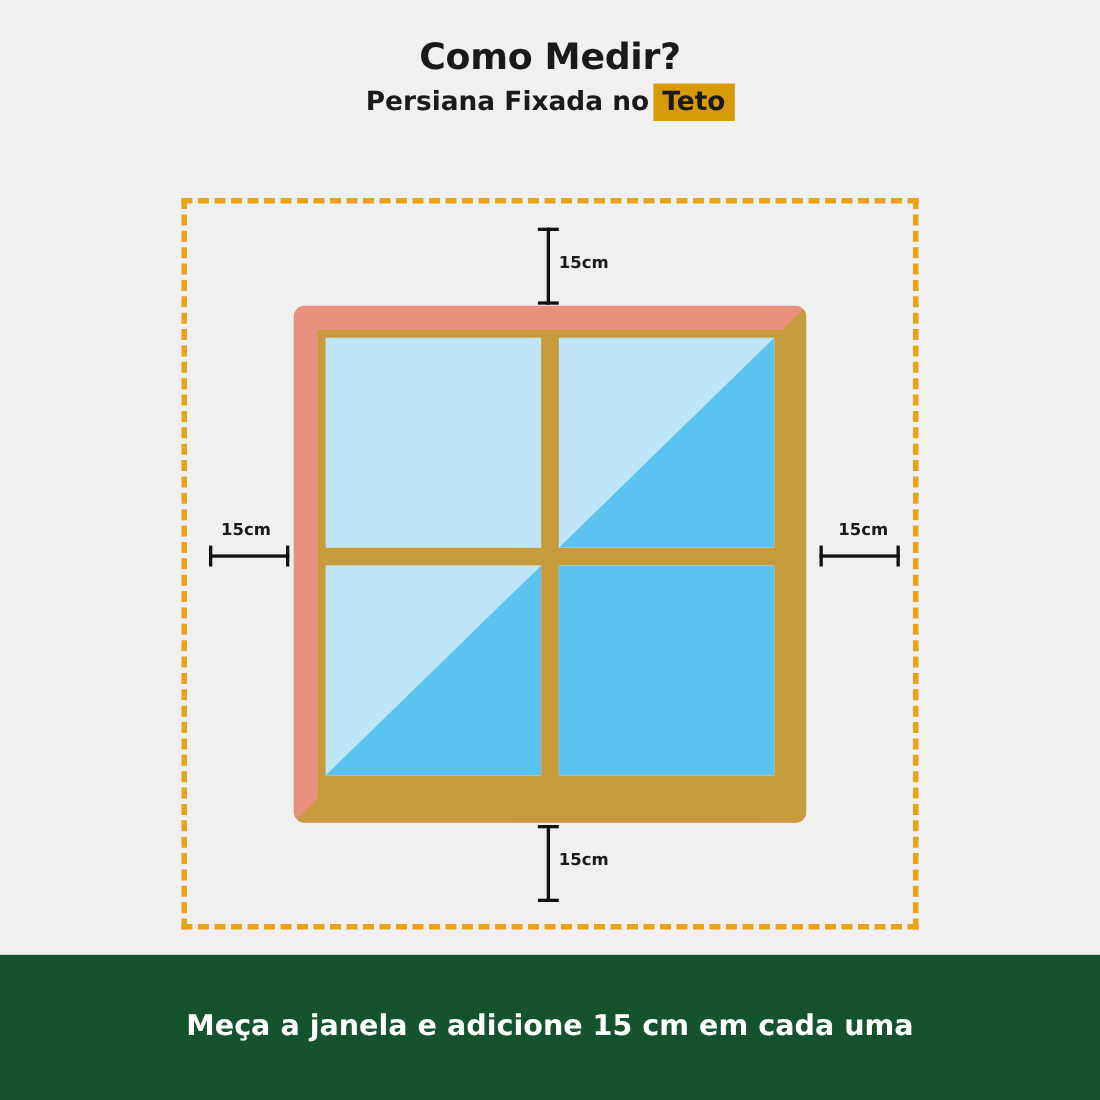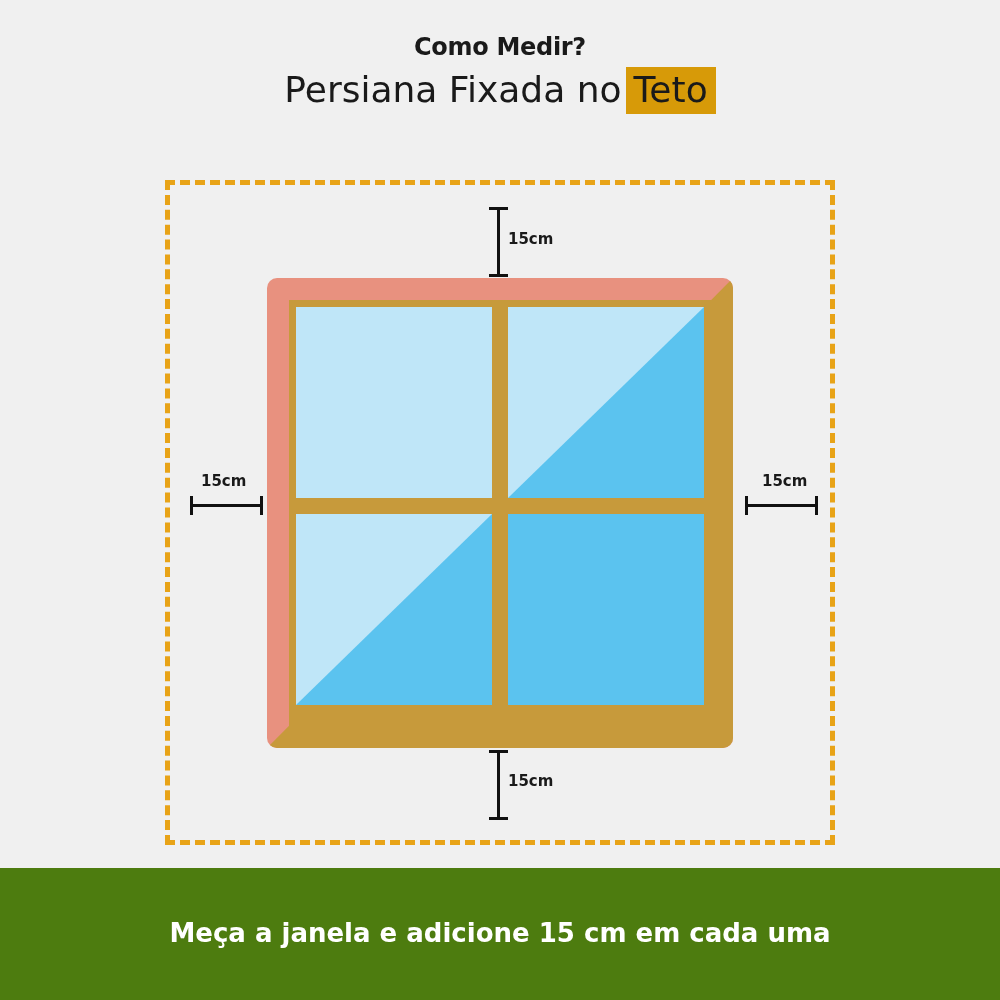--- a/index.html
+++ b/index.html
@@ -18,30 +18,30 @@
   
   .header {
     position: absolute;
     top: 0;
     left: 0;
     width: 1000px;
     padding-top: 34px;
     text-align: center;
   }
   .title {
-    font-size: 24px;
+    font-size: 33px;
     font-weight: bold;
     color: #1a1a1a;
     letter-spacing: -0.3px;
     line-height: 1.1;
   }
   .subtitle-wrap {
     margin-top: 8px;
-    font-size: 36px;
-    font-weight: normal;
+    font-size: 24px;
+    font-weight: bold;
     color: #1a1a1a;
     line-height: 1.2;
     white-space: nowrap;
   }
   .subtitle-highlight {
     background: #d79a08;
     color: #1a1a1a;
     padding: 2px 8px 4px 8px;
     margin-left: 4px;
   }
@@ -164,21 +164,21 @@
   .dim-right { left: 745px; top: 332px; width: 73px; }
   .dim-right-label { left: 762px; top: 300px; }
 
   
   .footer {
     position: absolute;
     left: 0;
     bottom: 0;
     width: 1000px;
     height: 132px;
-    background: #4d7c0f;
+    background: #14532d;
     display: flex;
     align-items: center;
     justify-content: center;
     flex-direction: column;
     text-align: center;
   }
   .footer-line {
     color: #ffffff;
     font-size: 26px;
     font-weight: bold;

